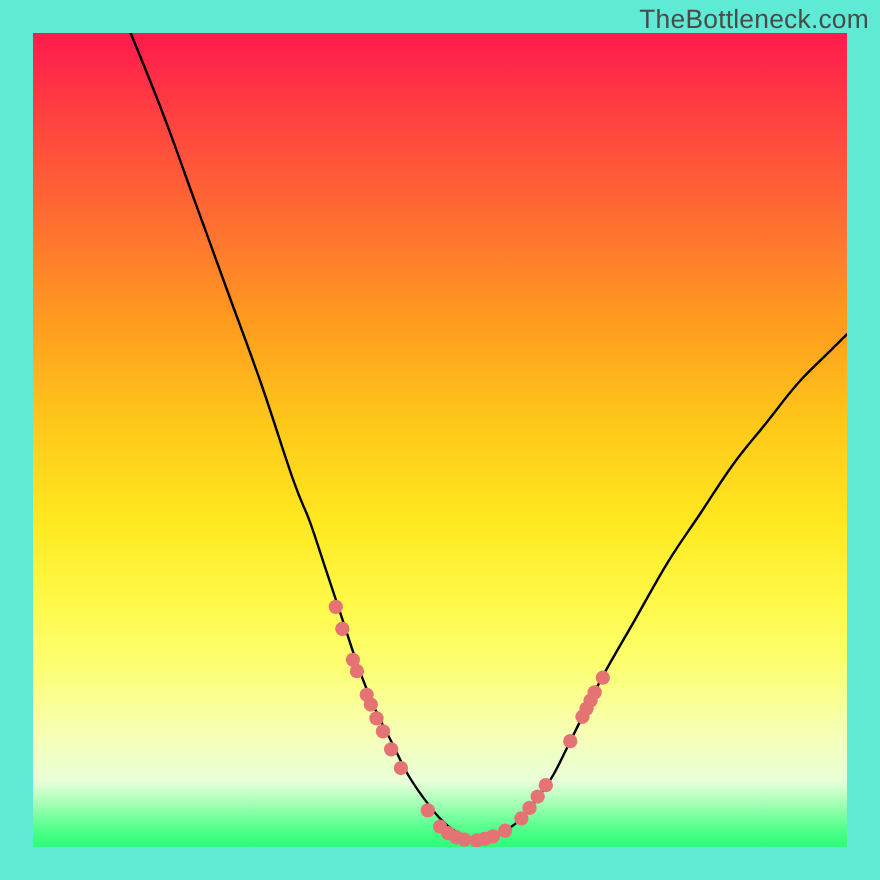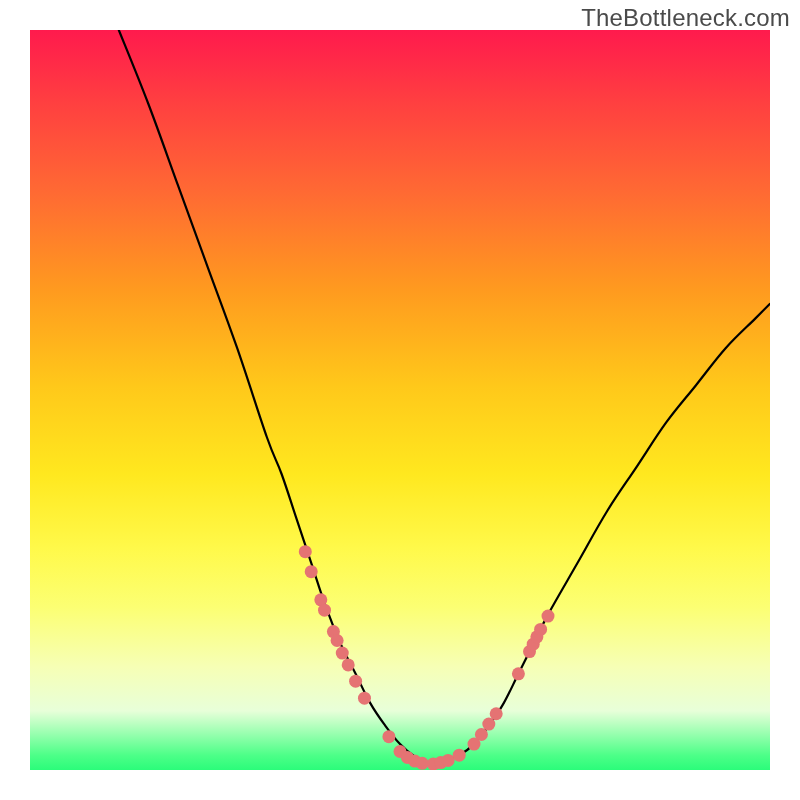--- a/index.html
+++ b/index.html
@@ -10,21 +10,21 @@
     overflow: hidden;
     background: #000;
     font-family: Arial, Helvetica, sans-serif;
   }
   .frame {
     position: absolute;
     top: 0;
     left: 0;
     width: 800px;
     height: 800px;
-    background: #ffffff;
+    background: #5eead4;
   }
   .plot-area {
     position: absolute;
     top: 30px;
     left: 30px;
     width: 740px;
     height: 740px;
     background: linear-gradient(to bottom,
       #ff1a4d 0%,
       #ff4040 10%,

